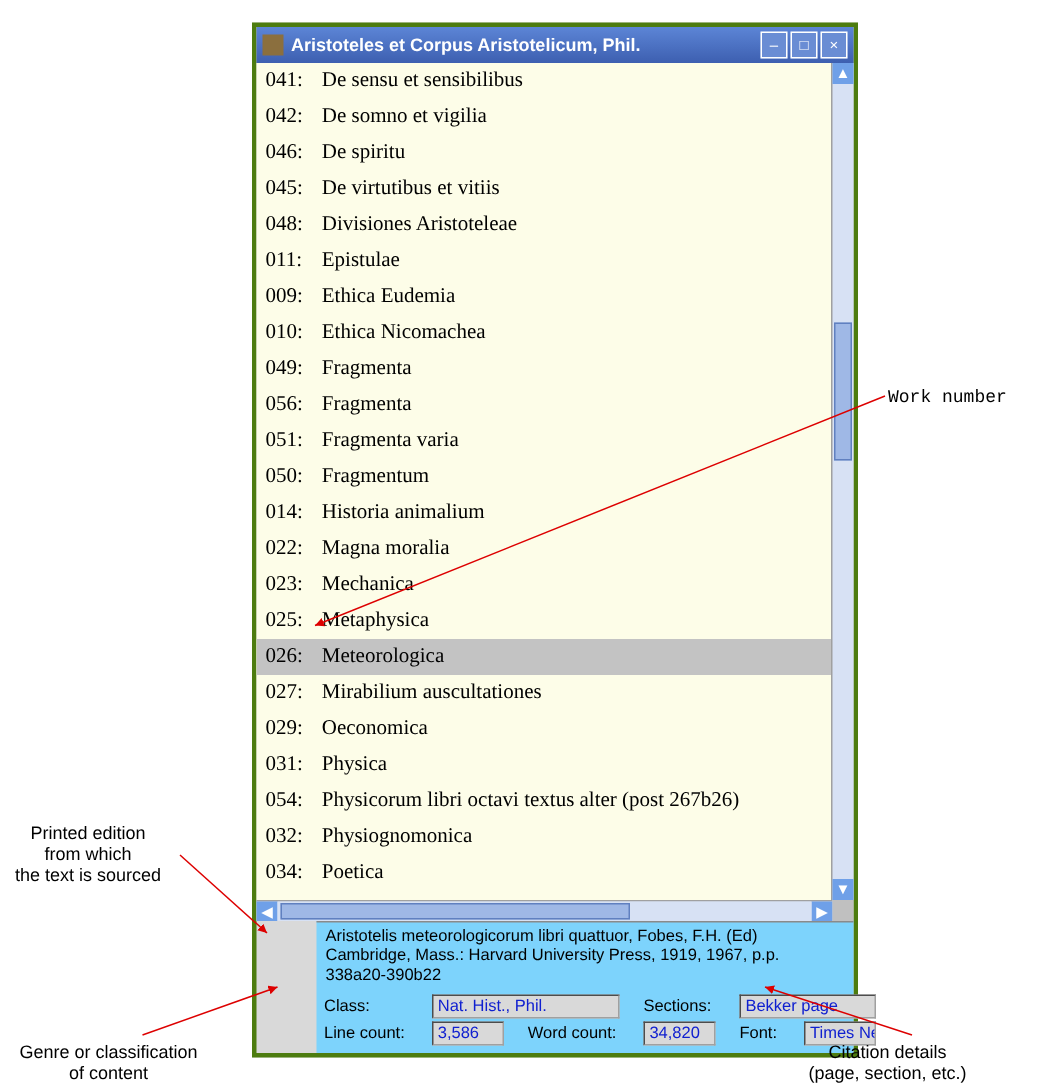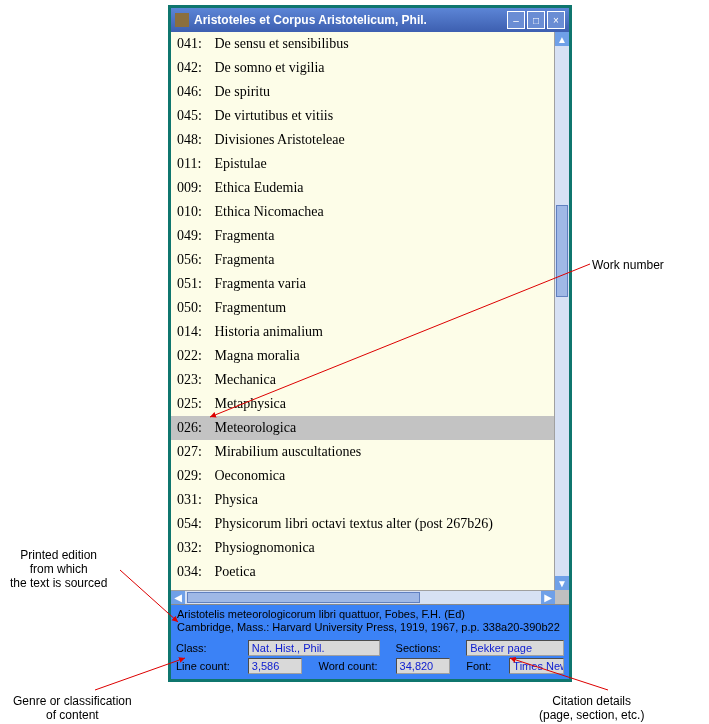--- a/index.html
+++ b/index.html
@@ -7,23 +7,23 @@
   font-family: Arial, sans-serif;
   font-size: 12px;
   background: #fff;
   width: 709px;
   height: 724px;
   position: relative;
 }
 .window {
   position: absolute;
   left: 168px;
-  top: 5px;
+  top: 15px;
   width: 398px;
-  border: 3px solid #0f766e;
+  border: 3px solid #4d7c0f;
   background: #d9d9d9;
 }
 .titlebar {
   background: linear-gradient(to bottom, #5c85d6, #3d5fb0);
   color: #fff;
   display: flex;
   align-items: center;
   padding: 2px 4px;
   height: 20px;
 }
@@ -103,22 +103,23 @@
   background: #6fa0e8;
   color: #fff;
   display: flex; align-items: center; justify-content: center;
   cursor: pointer;
   font-size: 10px;
 }
 .hscroll .track { flex: 1; position: relative; background: #d7e1f4; }
 .hscroll .thumb { position: absolute; left: 2px; top: 1px; bottom: 1px; width: 65%; background: #9fb8e6; border: 1px solid #6080c0; }
 .corner { width: 14px; background: #c0c0c0; }
 .infopanel {
-  background: #3b82f6;
+  background: #7dd3fc;
   border-top: 1px solid #8a8a8a;
+  margin-left: 40px;
 }
 .biblio {
   padding: 3px 6px;
   font-size: 11px;
   color: #000;
   line-height: 13px;
 }
 .metagrid {
   display: grid;
   grid-template-columns: auto 1fr auto 1fr auto 1fr;
@@ -215,21 +216,21 @@
       <div class="lbl">Line count:</div>
       <div class="val">3,586</div>
       <div class="lbl">Word count:</div>
       <div class="val">34,820</div>
       <div class="lbl">Font:</div>
       <div class="val">Times New Roman</div>
     </div>
   </div>
 </div>
 
-<div class="callout" style="left:592px; top:258px; text-align:center;">Work number</div>
+<div class="callout" style="left:592px; top:258px; text-align:center;font-family:Liberation Mono, monospace;">Work number</div>
 
 <div class="callout" style="left:10px; top:548px;">
   <div>Printed edition</div>
   <div>from which</div>
   <div>the text is sourced</div>
 </div>
 
 <div class="callout" style="left:13px; top:694px;">
   <div>Genre or classification</div>
   <div>of content</div>

